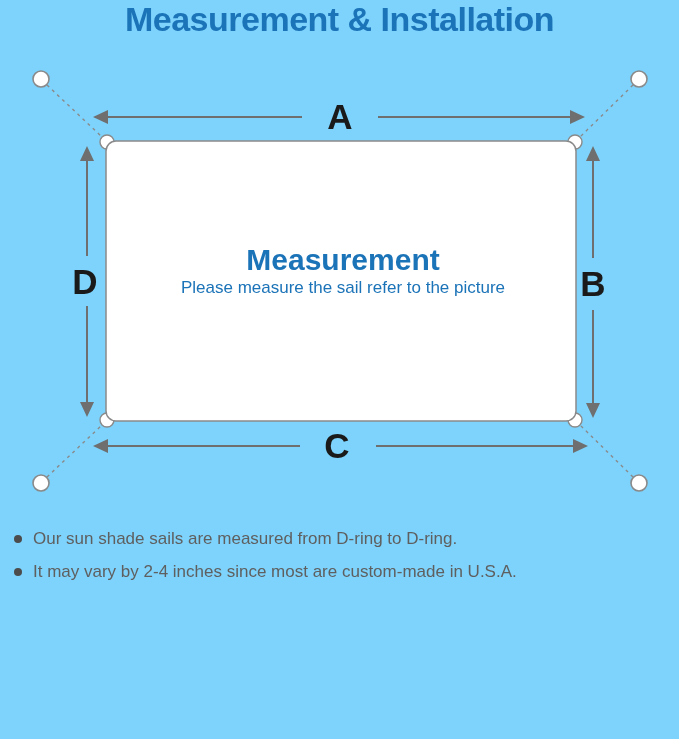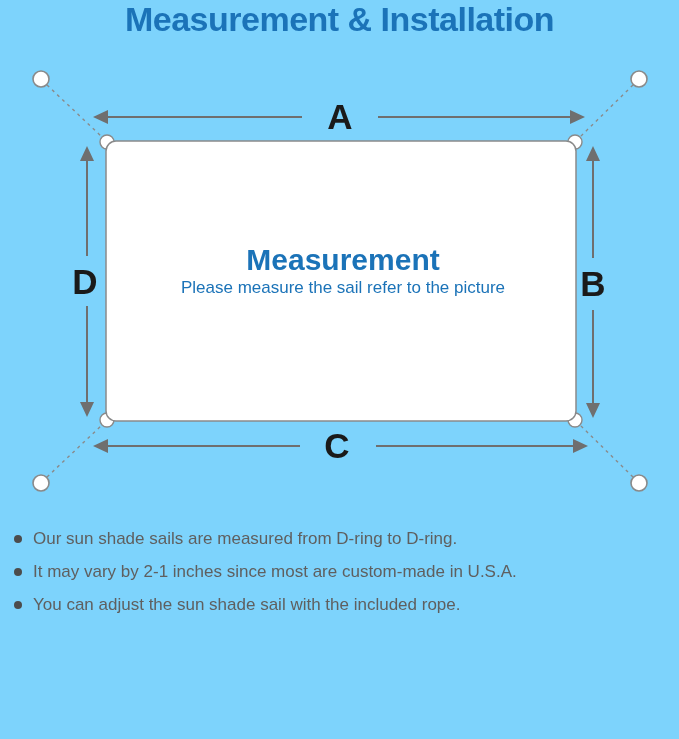--- a/index.html
+++ b/index.html
@@ -108,17 +108,16 @@
     <line class="dim-line" x1="593" y1="310" x2="593" y2="408"></line>
     <polygon class="dim-head" points="593,418 586,403 600,403"></polygon>
     <text class="dim-label" x="593" y="296">B</text>
 
     <text class="center-title" x="343" y="270">Measurement</text>
     <text class="center-sub" x="343" y="293">Please measure the sail refer to the picture</text>
   </svg>
 
   <ul class="notes">
     <li><span>Our sun shade sails are measured from D-ring to D-ring.</span></li>
-    <li><span>It may vary by 2-1 inches since most are custom-made in U.S.A.</span></li>
-    <li><span>You can adjust the sun shade sail with the included rope.</span></li>
+    <li><span>It may vary by 2-4 inches since most are custom-made in U.S.A.</span></li>
   </ul>
 
 </div>
 
 </body></html>

